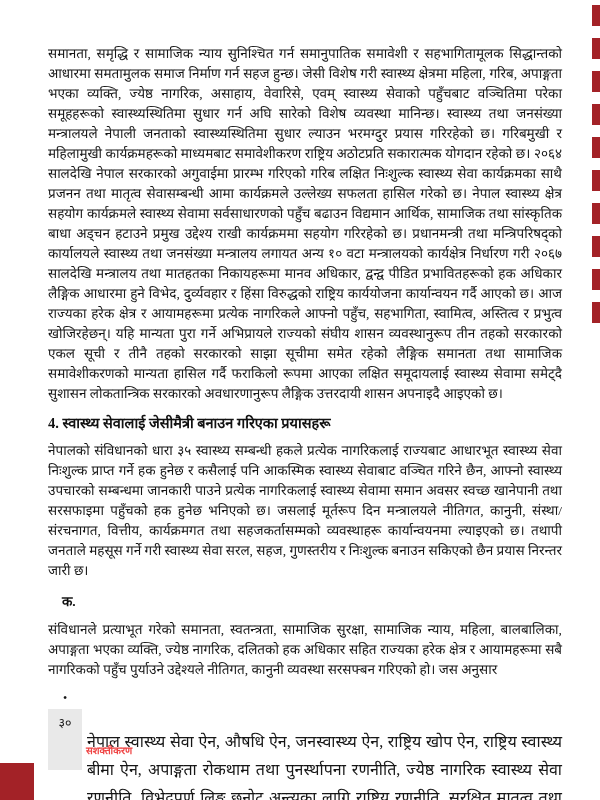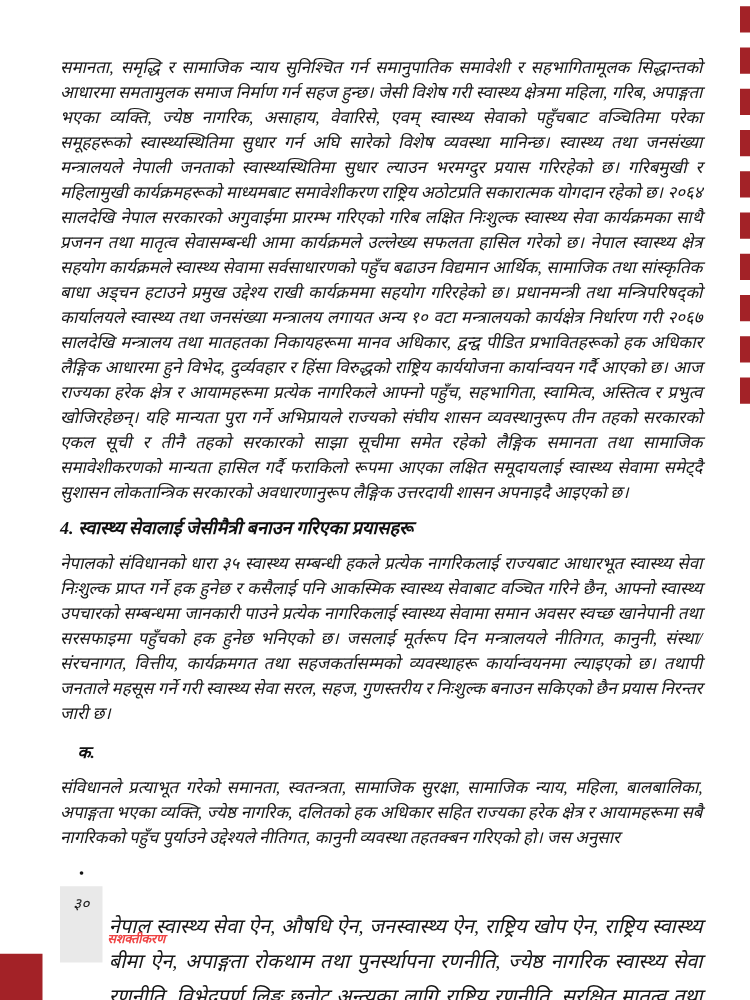--- a/index.html
+++ b/index.html
@@ -6,21 +6,20 @@
   body { width: 600px; height: 800px; background: #ffffff; }
 
   .page {
     position: relative;
     width: 600px;
     height: 800px;
     background: #ffffff;
     overflow: hidden;
     font-family: "Liberation Serif", "DejaVu Serif", serif;
     color: #161616;
-    font-style: italic;
     --accent: #a32227;
   }
 
   .content {
     position: absolute;
     left: 48px;
     top: 44px;
     width: 514px;
   }
 
@@ -140,21 +139,21 @@
     <p class="body-text">समानता, समृद्धि र सामाजिक न्याय सुनिश्चित गर्न समानुपातिक समावेशी र सहभागितामूलक सिद्धान्तको आधारमा समतामुलक समाज निर्माण गर्न सहज हुन्छ। जेसी विशेष गरी स्वास्थ्य क्षेत्रमा महिला, गरिब, अपाङ्गता भएका व्यक्ति, ज्येष्ठ नागरिक, असाहाय, वेवारिसे, एवम् स्वास्थ्य सेवाको पहुँचबाट वञ्चितिमा परेका समूहहरूको स्वास्थ्यस्थितिमा सुधार गर्न अघि सारेको विशेष व्यवस्था मानिन्छ। स्वास्थ्य तथा जनसंख्या मन्त्रालयले नेपाली जनताको स्वास्थ्यस्थितिमा सुधार ल्याउन भरमग्दुर प्रयास गरिरहेको छ। गरिबमुखी र महिलामुखी कार्यक्रमहरूको माध्यमबाट समावेशीकरण राष्ट्रिय अठोटप्रति सकारात्मक योगदान रहेको छ। २०६४ सालदेखि नेपाल सरकारको अगुवाईमा प्रारम्भ गरिएको गरिब लक्षित निःशुल्क स्वास्थ्य सेवा कार्यक्रमका साथै प्रजनन तथा मातृत्व सेवासम्बन्धी आमा कार्यक्रमले उल्लेख्य सफलता हासिल गरेको छ। नेपाल स्वास्थ्य क्षेत्र सहयोग कार्यक्रमले स्वास्थ्य सेवामा सर्वसाधारणको पहुँच बढाउन विद्यमान आर्थिक, सामाजिक तथा सांस्कृतिक बाधा अड्चन हटाउने प्रमुख उद्देश्य राखी कार्यक्रममा सहयोग गरिरहेको छ। प्रधानमन्त्री तथा मन्त्रिपरिषद्को कार्यालयले स्वास्थ्य तथा जनसंख्या मन्त्रालय लगायत अन्य १० वटा मन्त्रालयको कार्यक्षेत्र निर्धारण गरी २०६७ सालदेखि मन्त्रालय तथा मातहतका निकायहरूमा मानव अधिकार, द्वन्द्व पीडित प्रभावितहरूको हक अधिकार लैङ्गिक आधारमा हुने विभेद, दुर्व्यवहार र हिंसा विरुद्धको राष्ट्रिय कार्ययोजना कार्यान्वयन गर्दै आएको छ। आज राज्यका हरेक क्षेत्र र आयामहरूमा प्रत्येक नागरिकले आफ्नो पहुँच, सहभागिता, स्वामित्व, अस्तित्व र प्रभुत्व खोजिरहेछन्। यहि मान्यता पुरा गर्ने अभिप्रायले राज्यको संघीय शासन व्यवस्थानुरूप तीन तहको सरकारको एकल सूची र तीनै तहको सरकारको साझा सूचीमा समेत रहेको लैङ्गिक समानता तथा सामाजिक समावेशीकरणको मान्यता हासिल गर्दै फराकिलो रूपमा आएका लक्षित समूदायलाई स्वास्थ्य सेवामा समेट्दै सुशासन लोकतान्त्रिक सरकारको अवधारणानुरूप लैङ्गिक उत्तरदायी शासन अपनाइदै आइएको छ।</p>
 
     <h2 class="section-heading">4. स्वास्थ्य सेवालाई जेसीमैत्री बनाउन गरिएका प्रयासहरू</h2>
 
     <p class="body-text">नेपालको संविधानको धारा ३५ स्वास्थ्य सम्बन्धी हकले प्रत्येक नागरिकलाई राज्यबाट आधारभूत स्वास्थ्य सेवा निःशुल्क प्राप्त गर्ने हक हुनेछ र कसैलाई पनि आकस्मिक स्वास्थ्य सेवाबाट वञ्चित गरिने छैन, आफ्नो स्वास्थ्य उपचारको सम्बन्धमा जानकारी पाउने प्रत्येक नागरिकलाई स्वास्थ्य सेवामा समान अवसर स्वच्छ खानेपानी तथा सरसफाइमा पहुँचको हक हुनेछ भनिएको छ। जसलाई मूर्तरूप दिन मन्त्रालयले नीतिगत, कानुनी, संस्था/संरचनागत, वित्तीय, कार्यक्रमगत तथा सहजकर्तासम्मको व्यवस्थाहरू कार्यान्वयनमा ल्याइएको छ। तथापी जनताले महसूस गर्ने गरी स्वास्थ्य सेवा सरल, सहज, गुणस्तरीय र निःशुल्क बनाउन सकिएको छैन प्रयास निरन्तर जारी छ।</p>
 
     <div class="subsection-heading">
       <span>क.</span>
     </div>
 
-    <p class="body-text para-spaced">संविधानले प्रत्याभूत गरेको समानता, स्वतन्त्रता, सामाजिक सुरक्षा, सामाजिक न्याय, महिला, बालबालिका, अपाङ्गता भएका व्यक्ति, ज्येष्ठ नागरिक, दलितको हक अधिकार सहित राज्यका हरेक क्षेत्र र आयामहरूमा सबै नागरिकको पहुँच पुर्याउने उद्देश्यले नीतिगत, कानुनी व्यवस्था तहतक्बन गरिएको हो। जस अनुसार</p>
+    <p class="body-text para-spaced">संविधानले प्रत्याभूत गरेको समानता, स्वतन्त्रता, सामाजिक सुरक्षा, सामाजिक न्याय, महिला, बालबालिका, अपाङ्गता भएका व्यक्ति, ज्येष्ठ नागरिक, दलितको हक अधिकार सहित राज्यका हरेक क्षेत्र र आयामहरूमा सबै नागरिकको पहुँच पुर्याउने उद्देश्यले नीतिगत, कानुनी व्यवस्था सरसफ्बन गरिएको हो। जस अनुसार</p>
 
     <div class="bullet-item">
       <span class="bullet-marker">•</span>
       <span class="bullet-text">नेपाल स्वास्थ्य सेवा ऐन, औषधि ऐन, जनस्वास्थ्य ऐन, राष्ट्रिय खोप ऐन, राष्ट्रिय स्वास्थ्य बीमा ऐन, अपाङ्गता रोकथाम तथा पुनर्स्थापना रणनीति, ज्येष्ठ नागरिक स्वास्थ्य सेवा रणनीति, विभेदपूर्ण लिङ्ग छनोट अन्त्यका लागि राष्ट्रिय रणनीति, सुरक्षित मातृत्व तथा प्रजनन स्वास्थ्य अधिकार ऐन, राष्ट्रिय किशोर किशोरी स्वास्थ्य र विकास रणनीति, लैङ्गिक हिंसा अन्त्य तथा लैङ्गिक सशक्तीकरण राष्ट्रिय रणनीति</span>
     </div>
 
   </div>
 
   <div class="footer-strip">
     <span class="page-number">३०</span>

